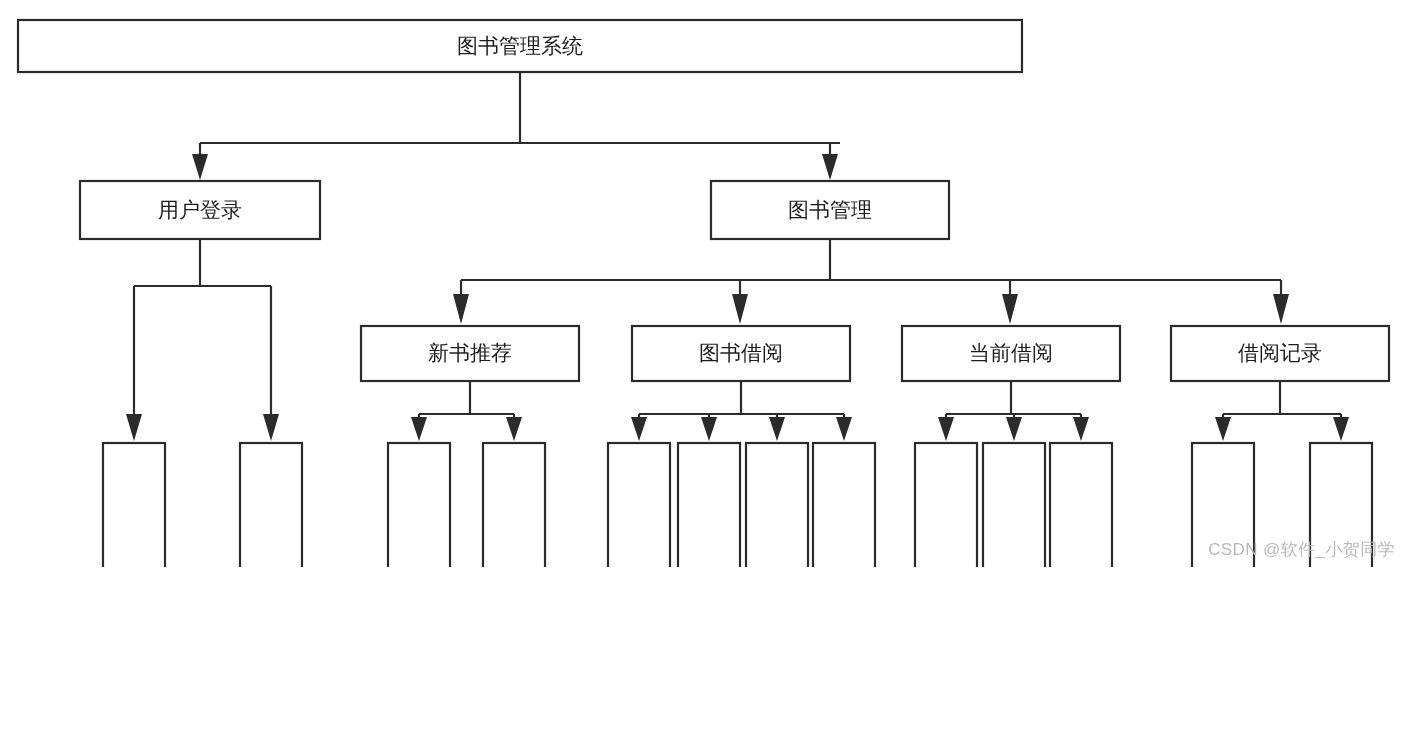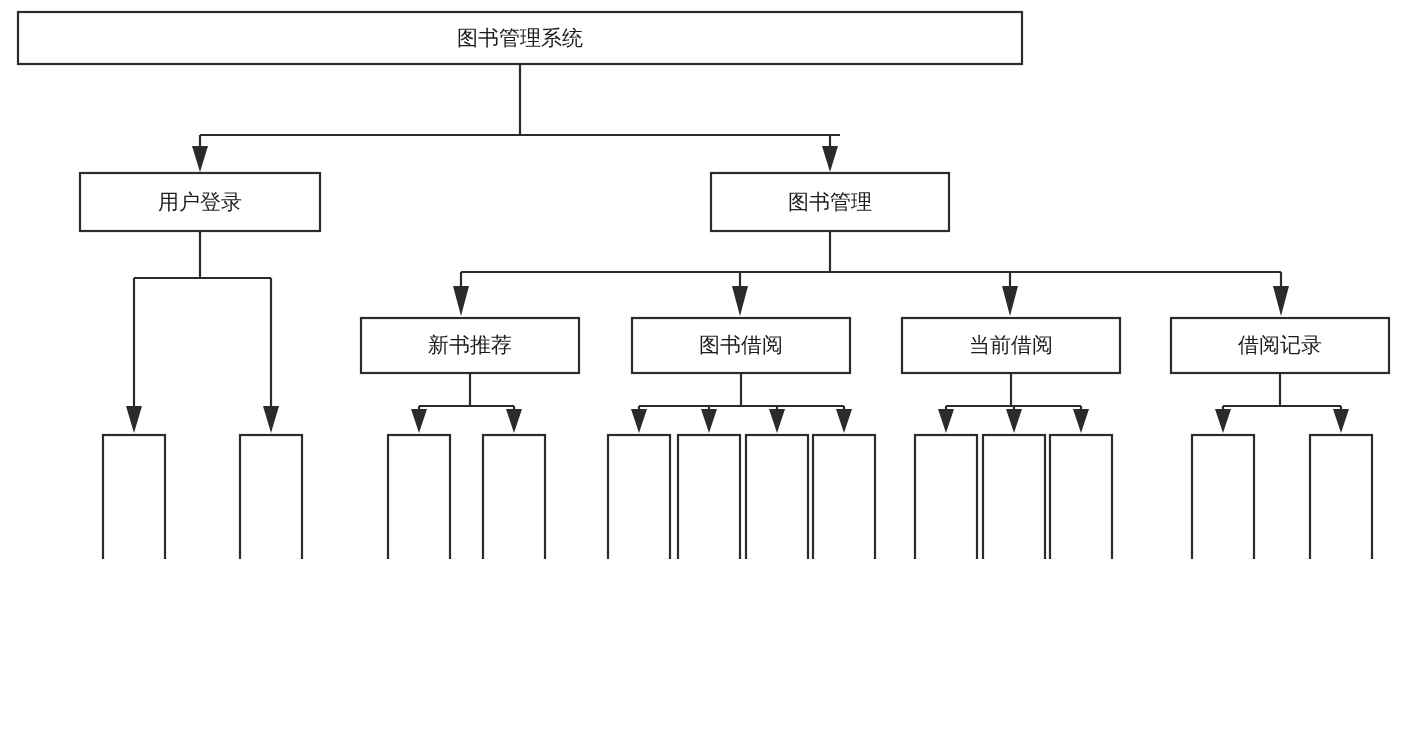--- a/index.html
+++ b/index.html
@@ -9,20 +9,21 @@
   }
   body {
     font-family: "Liberation Sans", "DejaVu Sans", sans-serif;
   }
   #diagram-root {
     position: relative;
     width: 1405px;
     height: 559px;
     background: #ffffff;
     overflow: hidden;
+    margin-top: 8px;
   }
   svg#flow {
     position: absolute;
     left: 0;
     top: 0;
     width: 1405px;
     height: 747px;
     display: block;
   }
   .node-rect {
@@ -216,14 +217,15 @@
   <div class="node-label-v" style="left:608px; top:435px; width:62px; height:300px;">查询图书</div>
   <div class="node-label-v" style="left:678px; top:435px; width:62px; height:300px; align-items:flex-start; padding-top:8px; box-sizing:border-box;">新增图书（管理员）</div>
   <div class="node-label-v" style="left:746px; top:435px; width:62px; height:300px; align-items:flex-start; padding-top:8px; box-sizing:border-box;">编辑图书（管理员）</div>
   <div class="node-label-v" style="left:813px; top:435px; width:62px; height:300px;">借阅图书</div>
   <div class="node-label-v" style="left:915px; top:435px; width:62px; height:300px;">查询图书</div>
   <div class="node-label-v" style="left:983px; top:435px; width:62px; height:300px;">归还图书</div>
   <div class="node-label-v" style="left:1050px; top:435px; width:62px; height:300px; align-items:flex-start; padding-top:8px; box-sizing:border-box;">确认归还（管理员）</div>
   <div class="node-label-v" style="left:1192px; top:435px; width:62px; height:300px;">新增借阅记录</div>
   <div class="node-label-v" style="left:1310px; top:435px; width:62px; height:300px;">查询借阅记录</div>
 
+  <div id="watermark">CSDN @软件_小贺同学</div>
 
 </div>
 
 </body></html>

